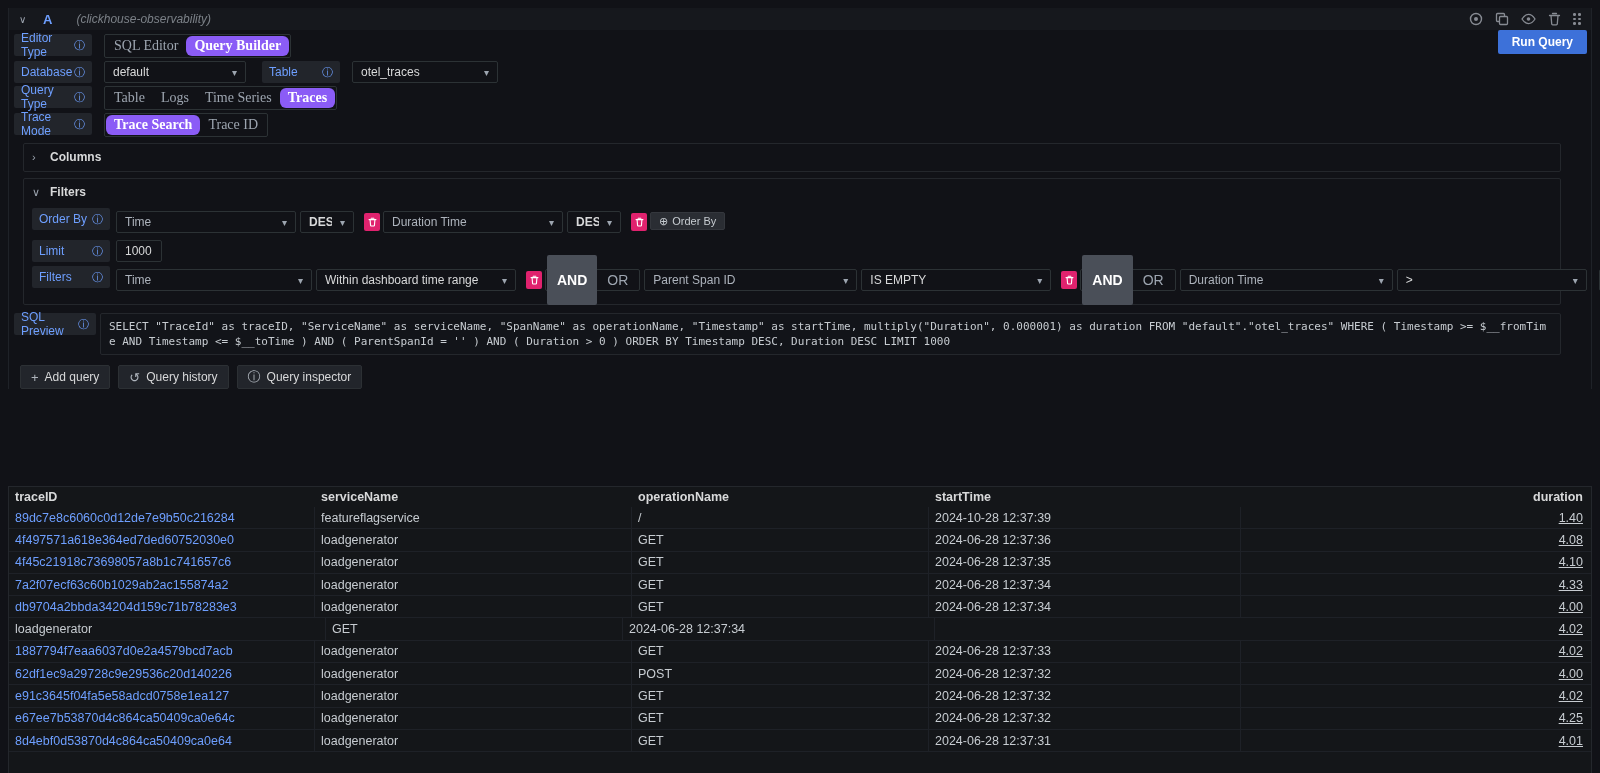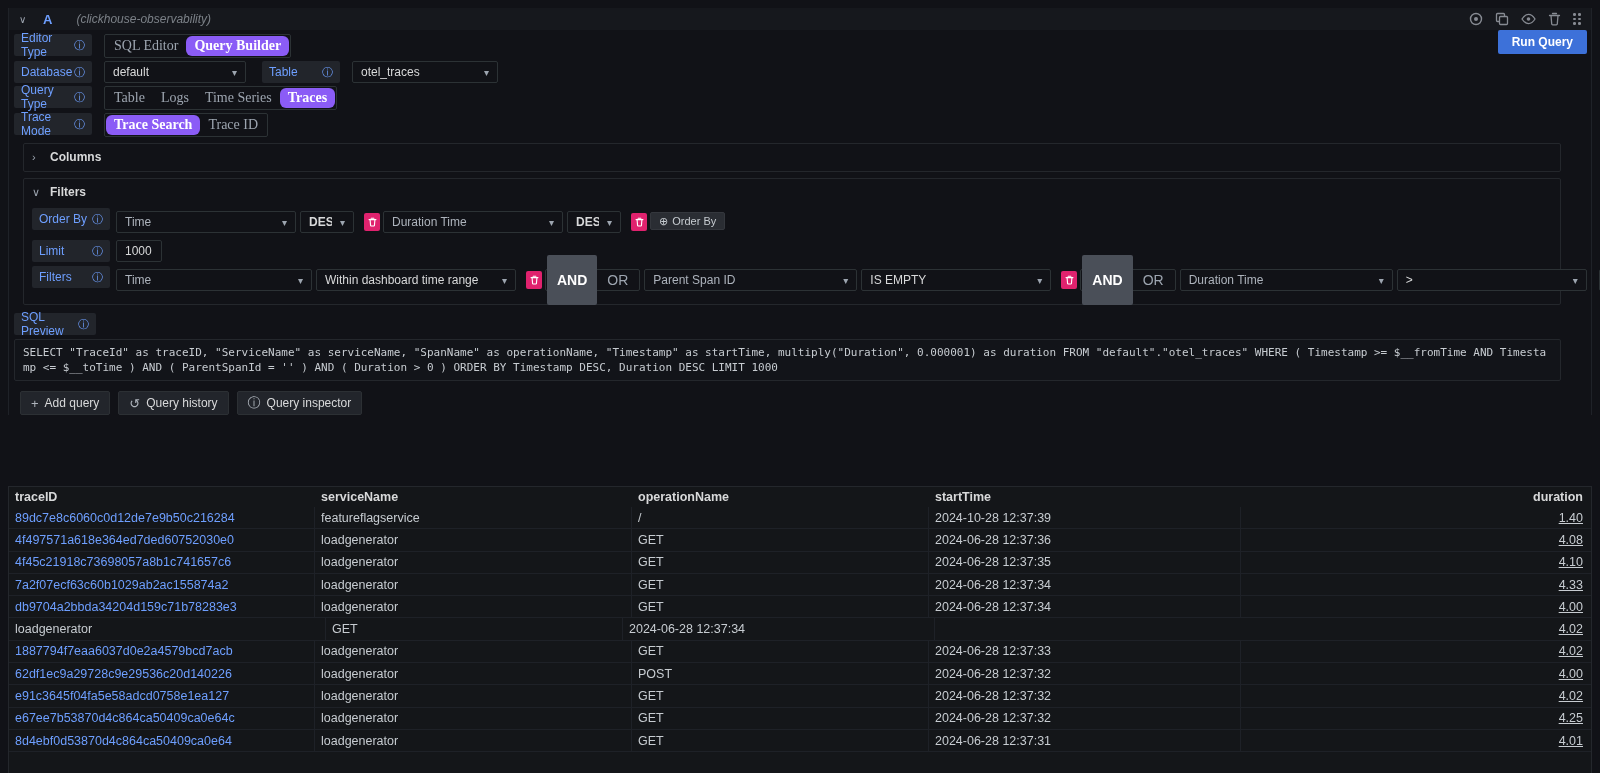--- a/index.html
+++ b/index.html
@@ -76,21 +76,21 @@
     color:#c7ccd1; font-size:11px; display:inline-flex; align-items:center; gap:4px;
     padding:0 8px; margin:4px 0 6px 0; cursor:pointer; width:max-content;
   }
   .andor {
     display:flex; align-items:center; background:#111217; border:1px solid #2c3235;
     border-radius:2px; height:22px; padding:0 1px;
   }
   .andor .opt { padding:16px 10px; font-size:14px; color:#9da5b0; line-height:18px; }
   .andor .opt.active { background:#4a4f58; color:#fff; font-weight:700; border-radius:2px; }
   
-  .sql-row { display:flex; gap:4px; margin-top:8px;flex-direction:column; }
+  .sql-row { display:flex; gap:4px; margin-top:8px; }
   .sql-box {
     flex:1; border:1px solid #24272c; border-radius:2px; background:#121419;
     font-family:"DejaVu Sans Mono", monospace; font-size:11px; line-height:15px;
     color:#c7ccd1; padding:5px 8px; word-break:break-all;
   }
   
   .footer-row { display:flex; gap:8px; margin:10px 0 0 6px; }
   .foot-btn {
     height:24px; background:#22252b; border:1px solid #2c3034; border-radius:2px;
     color:#d8d9da; font-size:12px; font-weight:500; display:flex; align-items:center;

